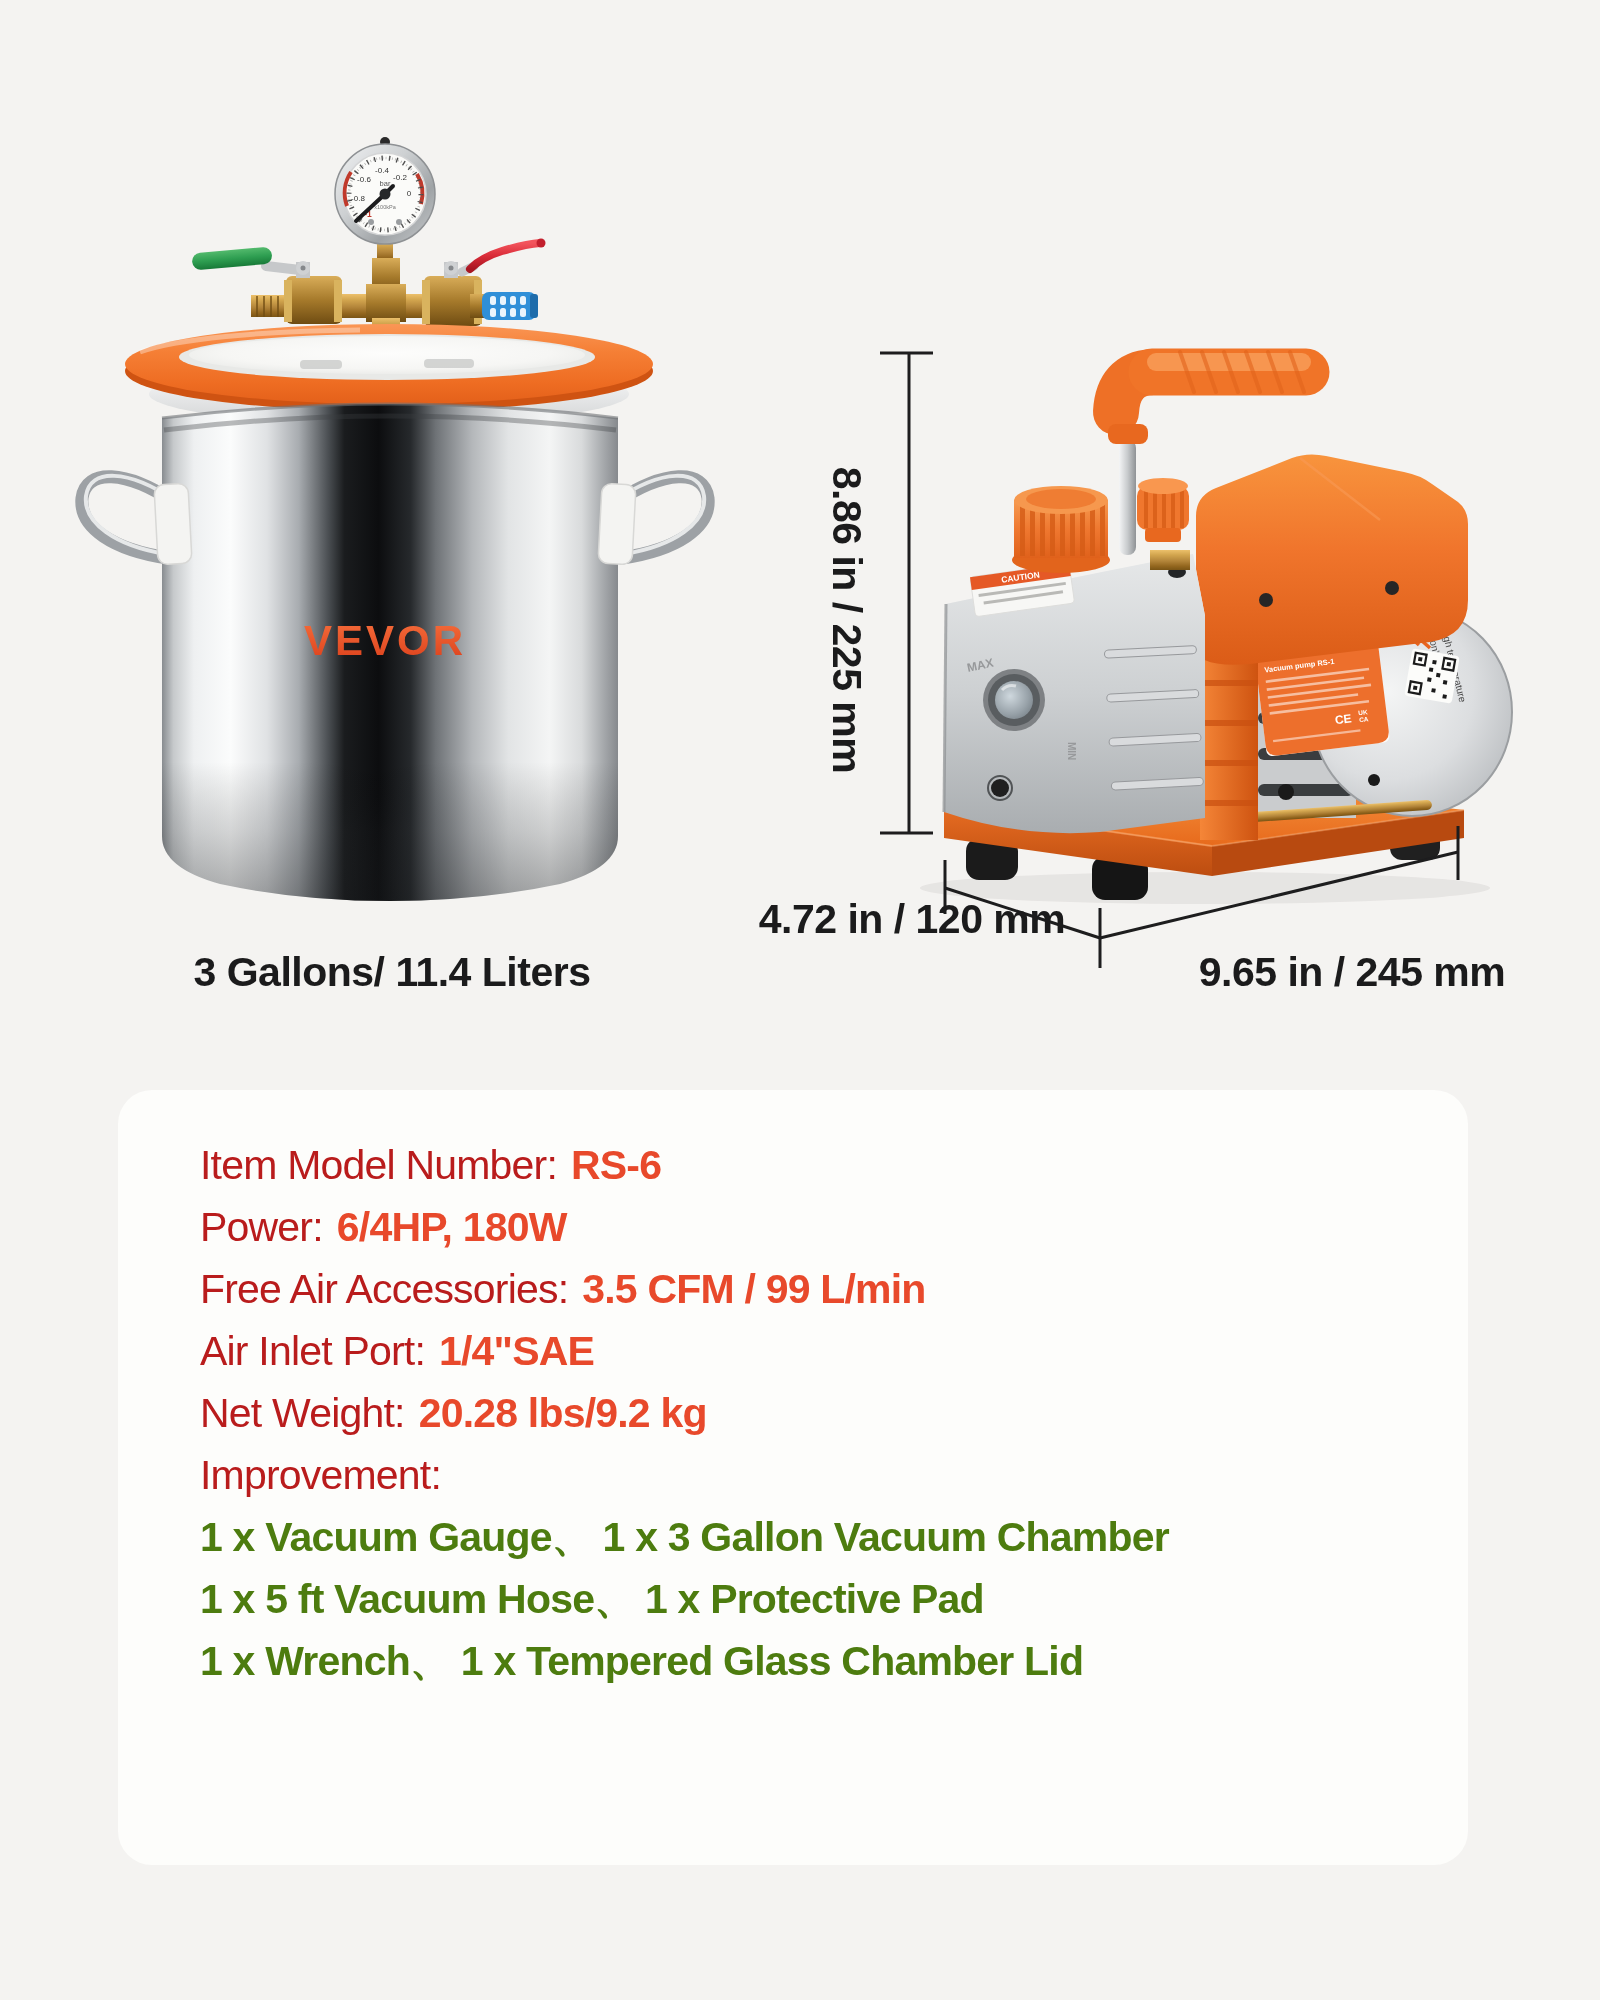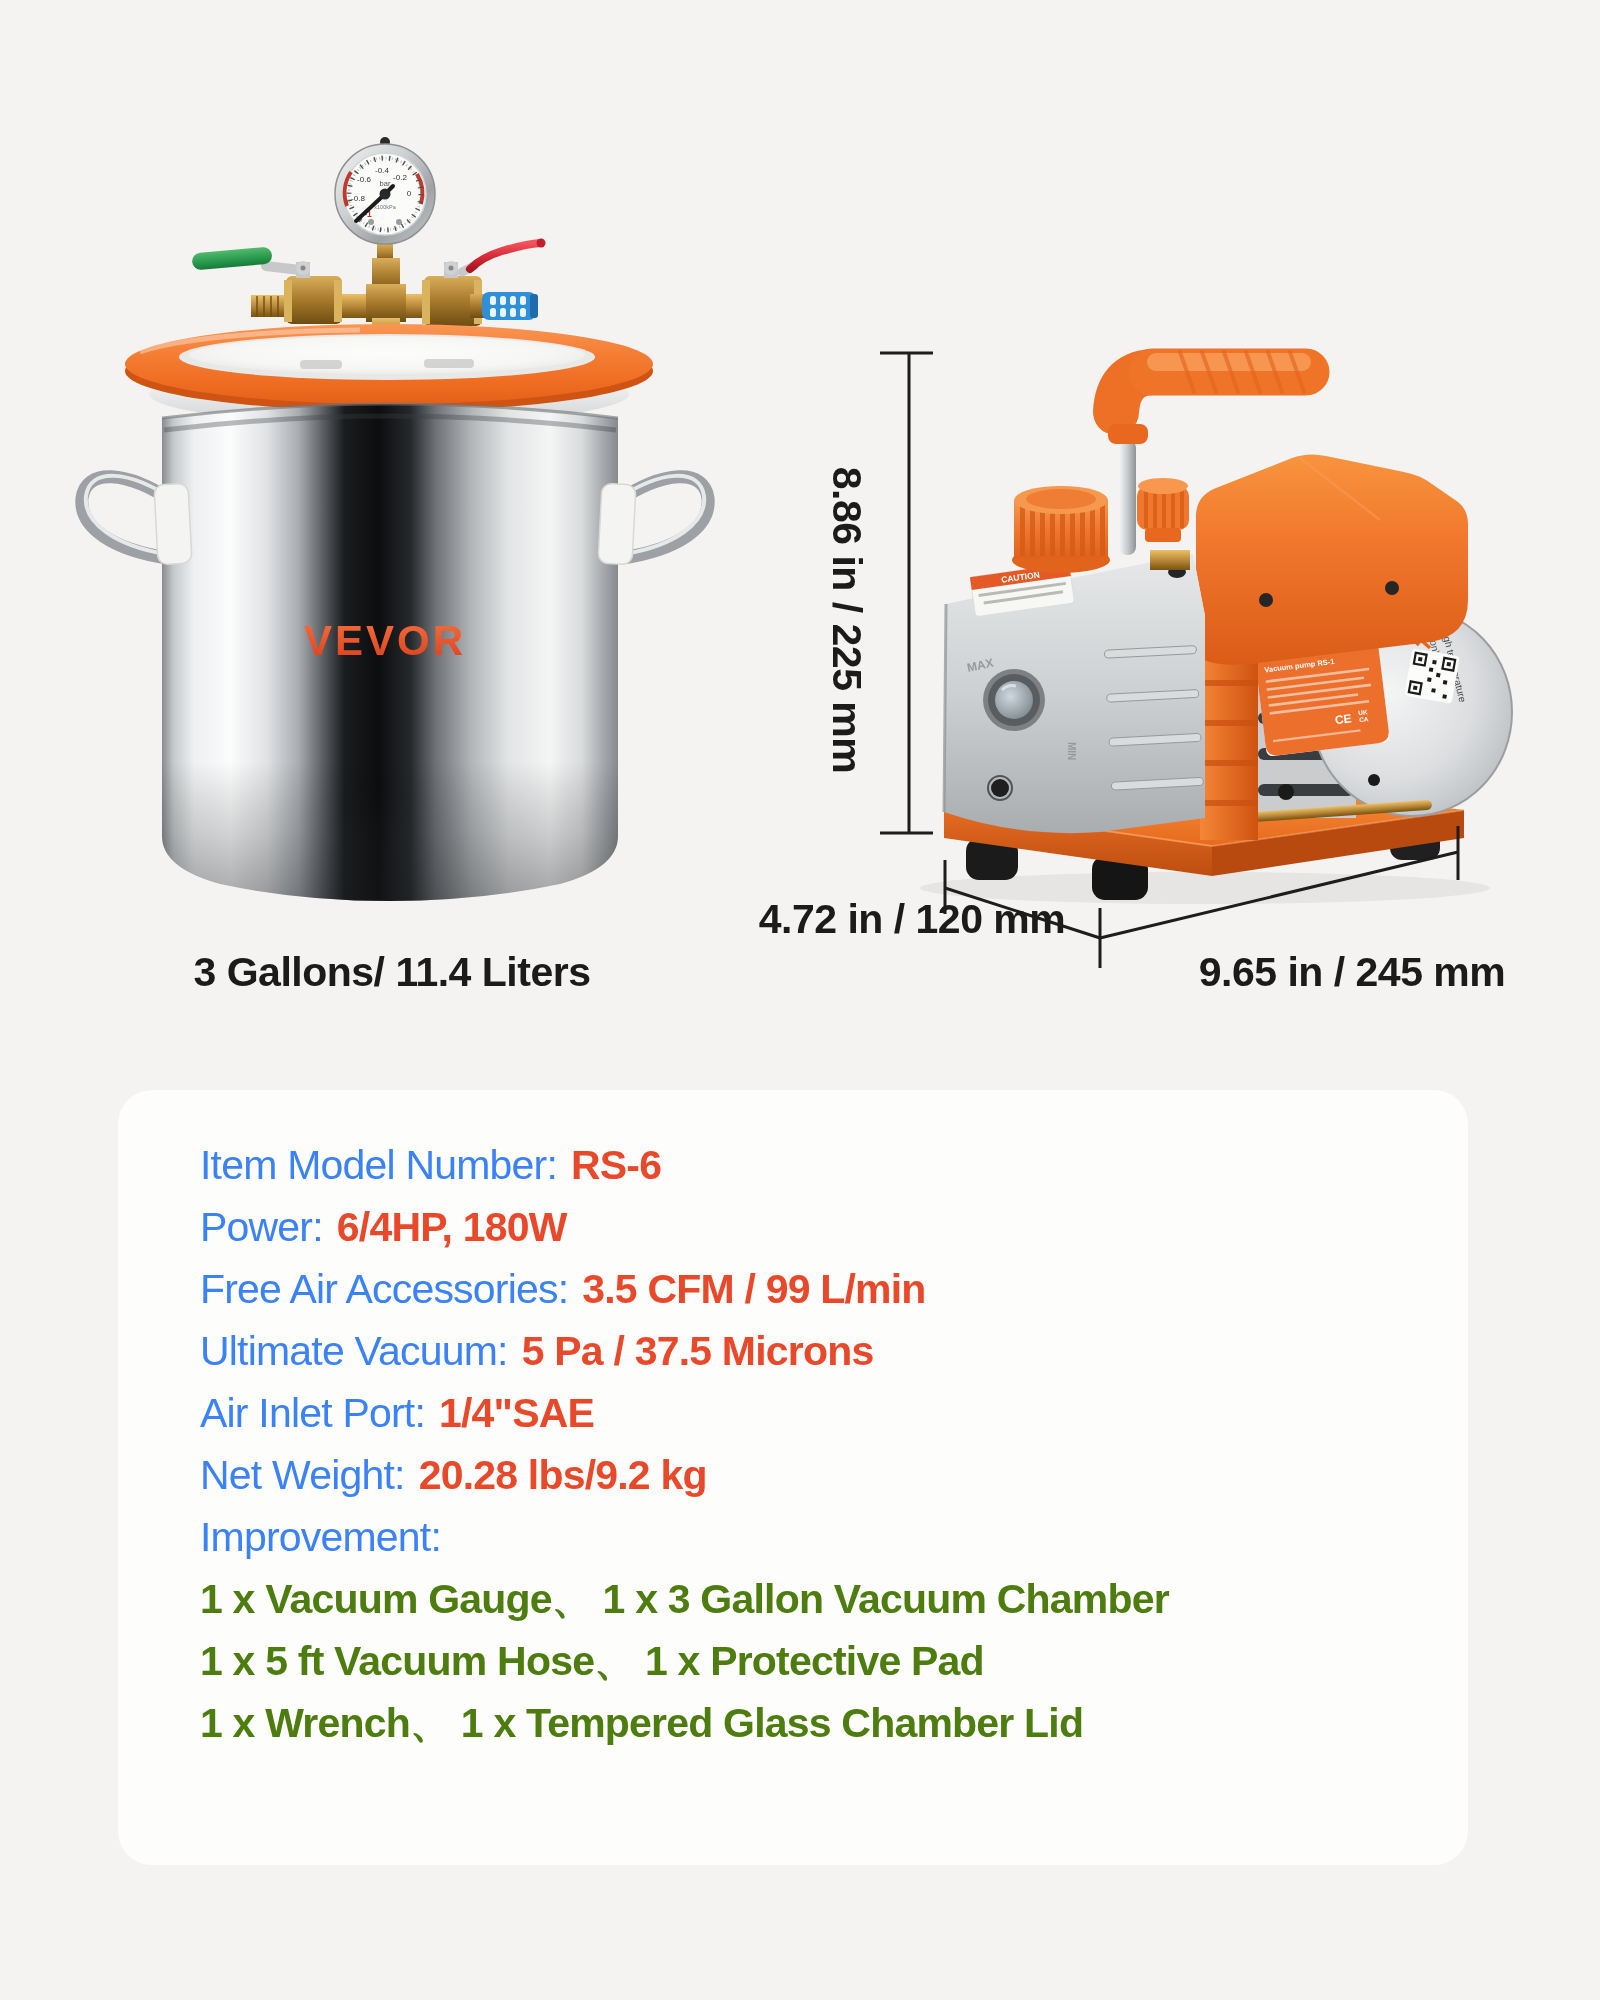--- a/index.html
+++ b/index.html
@@ -15,21 +15,21 @@
     font-size:41px;font-weight:600;letter-spacing:-0.5px;color:#1b1b1c;
     transform:translate(-50%,-50%);
   }
   .dim-label.vertical{transform:translate(-50%,-50%) rotate(90deg);}
   .spec-card{
     position:absolute;left:118px;top:1090px;width:1350px;height:775px;
     background:#fdfdfb;border-radius:34px;
   }
   .spec-rows{position:absolute;left:82px;top:44px;right:40px;}
   .spec-row{height:62px;line-height:62px;font-size:41px;letter-spacing:-0.8px;white-space:nowrap;}
-  .spec-row .lbl{font-weight:500;color:#3b82f6;}
+  .spec-row .lbl{font-weight:500;color:#b91c1c;}
   .spec-row .val{font-weight:700;color:#e8492b;margin-left:14px;}
   .spec-row.acc{font-weight:700;color:#4d7c0f;}
 </style>
 </head>
 <body>
 
 <div class="canvas">
 
   <svg class="hero-svg" width="1600" height="1010" viewBox="0 0 1600 1010">
     <defs>
@@ -475,23 +475,20 @@
       <div class="spec-row">
         <span class="lbl">Item Model Number:</span><span class="val">RS-6</span>
       </div>
       <div class="spec-row">
         <span class="lbl">Power:</span><span class="val">6/4HP, 180W</span>
       </div>
       <div class="spec-row">
         <span class="lbl">Free Air Accessories:</span><span class="val">3.5 CFM / 99 L/min</span>
       </div>
       <div class="spec-row">
-        <span class="lbl">Ultimate Vacuum:</span><span class="val">5 Pa / 37.5 Microns</span>
-      </div>
-      <div class="spec-row">
         <span class="lbl">Air Inlet Port:</span><span class="val">1/4"SAE</span>
       </div>
       <div class="spec-row">
         <span class="lbl">Net Weight:</span><span class="val">20.28 lbs/9.2 kg</span>
       </div>
       <div class="spec-row">
         <span class="lbl">Improvement:</span>
       </div>
       <div class="spec-row acc">1 x Vacuum Gauge、 1 x 3 Gallon Vacuum Chamber</div>
       <div class="spec-row acc">1 x 5 ft Vacuum Hose、 1 x Protective Pad</div>

